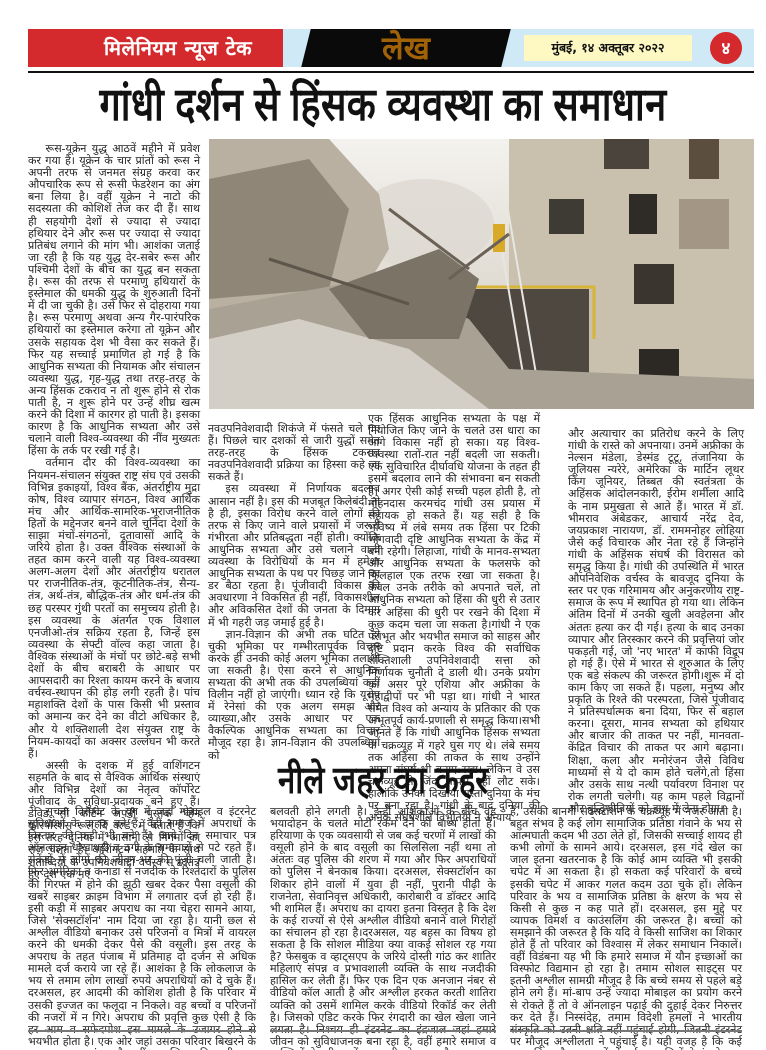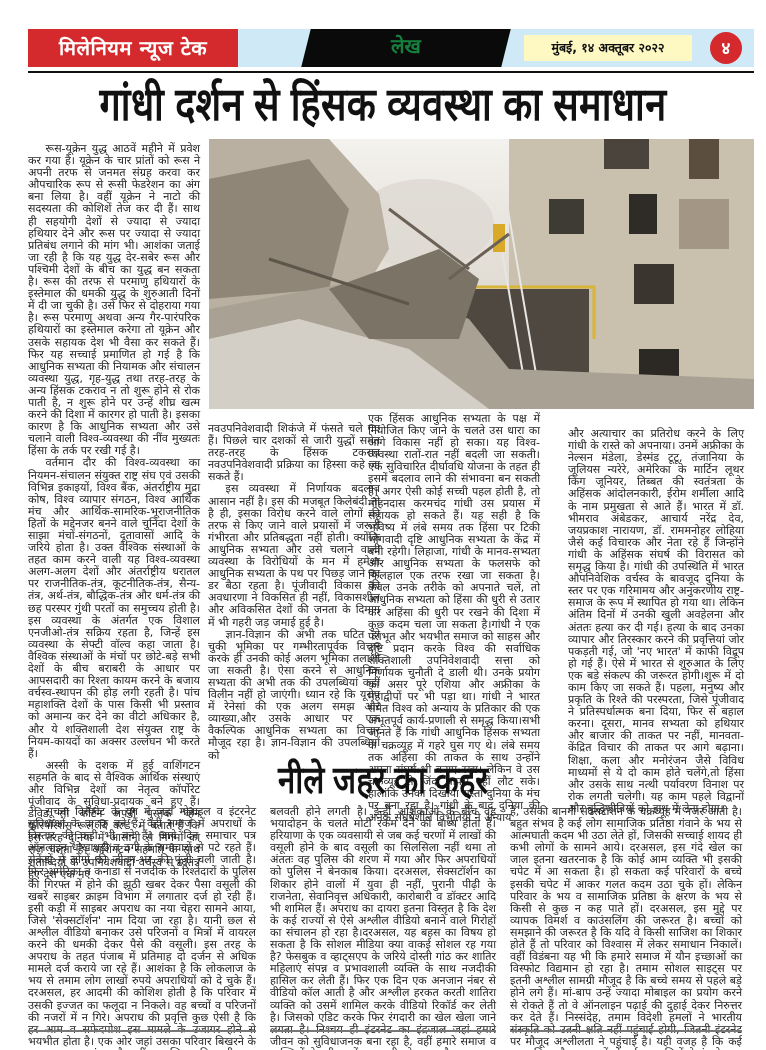--- a/index.html
+++ b/index.html
@@ -4,25 +4,25 @@
 <style>
   html, body { margin:0; padding:0; background:#ffffff; }
   body { width:766px; height:1050px; position:relative; overflow:hidden;
          font-family:"DejaVu Sans", sans-serif; color:#1a1a1a; }
 
   
   .masthead { position:absolute; left:28px; top:29px; width:726px; height:38px;
               background:#cfe9f7; }
   .brand { position:absolute; left:0; top:0; width:210px; height:38px; background:#d42a2e;
            color:#fff; font-weight:bold; font-size:20px; line-height:38px; text-align:center;
-           letter-spacing:0.5px; }
+           letter-spacing:0.5px;padding-left:45px; }
   .section-tab { position:absolute; left:278px; top:0; width:200px; height:38px; background:#0a0a0a;
                  transform:skewX(-14deg); }
-  .section-label { position:absolute; left:278px; top:0; width:200px; height:38px; color:#15803d;
-                   font-weight:bold; font-size:20px; line-height:38px; text-align:center;font-family:Liberation Mono, monospace; }
+  .section-label { position:absolute; left:278px; top:0; width:200px; height:38px; color:#a16207;
+                   font-weight:bold; font-size:32px; line-height:38px; text-align:center; }
   .dateline { position:absolute; left:496px; top:6px; width:168px; height:26px; background:#fef9c3;
               font-size:12.5px; font-weight:bold; line-height:26px; text-align:center; color:#111; }
   .page-no { position:absolute; left:682px; top:3px; width:32px; height:32px; border-radius:50%;
              background:#d42a2e; color:#fff; font-weight:bold; font-size:17px; line-height:32px;
              text-align:center; }
   .rule-top { position:absolute; left:28px; top:71px; width:726px; height:2px; background:#111; }
 
   
   .headline { position:absolute; left:0; width:766px; text-align:center; color:#111;
               font-family:"Liberation Sans", sans-serif; font-weight:normal;

